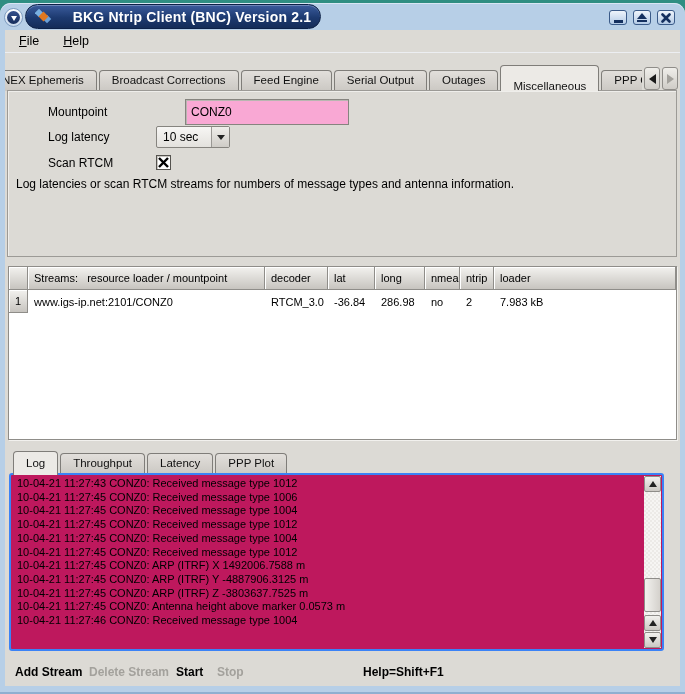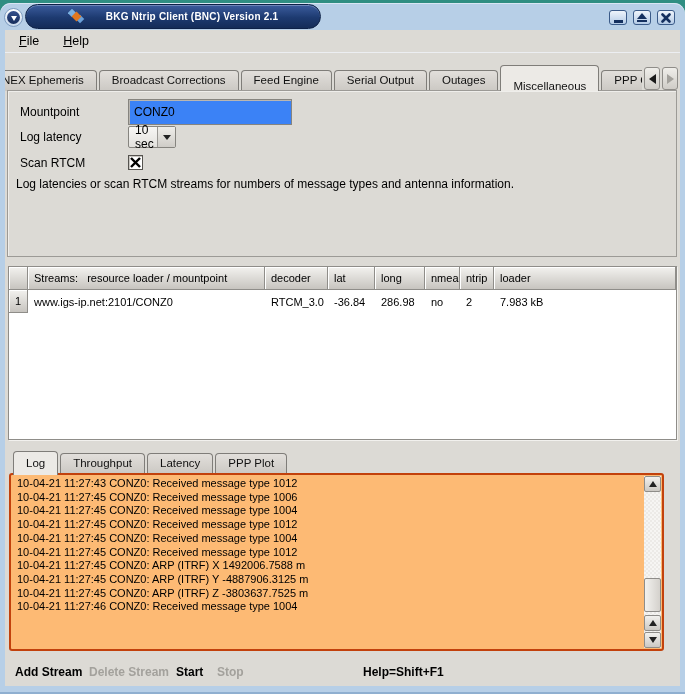--- a/index.html
+++ b/index.html
@@ -17,21 +17,21 @@
              background:linear-gradient(#fdfefe,#c7d8ec); border:1px solid #7e9cc0;
              display:flex; align-items:center; justify-content:center; cursor:pointer; }
   .sysmenu-inner { width:13px; height:13px; border-radius:50%; background:linear-gradient(#35508c,#162d5c);
              display:flex; align-items:center; justify-content:center; }
   .sys-arrow { width:0; height:0; border-left:3.5px solid transparent; border-right:3.5px solid transparent;
              border-top:5px solid #fff; margin-top:1px; }
   .capsule { position:absolute; top:1px; left:25px; width:296px; height:25px; border-radius:13px;
              background:linear-gradient(#3b5c9d 0%, #1d3a70 55%, #142c58 100%);
              border:1px solid #0d2147; box-shadow: inset 0 1px 0 #6d87b8;
              display:flex; align-items:center; justify-content:center; gap:7px; }
-  .capsule span { color:#fff; font-weight:bold; font-size:10px; letter-spacing:0.2px;margin-left:14px; }
+  .capsule span { color:#fff; font-weight:bold; font-size:14px; letter-spacing:0.2px;margin-left:14px; }
   .winbtns { position:absolute; top:7px; right:10px; display:flex; gap:6px; }
   .winbtn { width:18px; height:15px; border:1px solid #3a5a88; border-radius:3px;
             background:linear-gradient(#eef4fb,#b4cbe6); display:flex; align-items:center; justify-content:center; cursor:pointer; }
   .gl-min { width:9px; height:3px; background:#15305f; margin-top:7px; }
   .gl-max-tri { width:0; height:0; border-left:5px solid transparent; border-right:5px solid transparent; border-bottom:6px solid #15305f; }
   .gl-max-bar { width:10px; height:2px; background:#15305f; margin-top:1px; }
   .gl-max { display:flex; flex-direction:column; align-items:center; }
   .gl-close { stroke:#15305f; stroke-width:2.6; stroke-linecap:round; }
 
   
@@ -53,26 +53,26 @@
   .tabscroll { position:absolute; top:14px; right:2px; display:flex; gap:2px; }
   .tsbtn { width:16px; height:23px; border:1px solid #8f8d89; border-radius:3px;
            background:linear-gradient(#efeeea,#cfccc7); display:flex; align-items:center; justify-content:center; cursor:pointer; }
   .tri-left  { width:0; height:0; border-top:5px solid transparent; border-bottom:5px solid transparent; border-right:7px solid #1a1a1a; }
   .tri-right { width:0; height:0; border-top:5px solid transparent; border-bottom:5px solid transparent; border-left:7px solid #a3a19c; }
 
   
   .panel { position:absolute; top:37px; left:2px; right:3px; height:167px; background:#dcdad5;
            border:1px solid #9c9a96; box-shadow: inset 1px 1px 0 #efeeeb; }
   .form-row { position:absolute; left:12px; display:flex; align-items:center; }
-  .f-label { width:108px; font-size:12px; }
+  .f-label { width:108px; font-size:12px;margin-left:28px; }
   .row-mp { top:8px; }
   .text-input { width:164px; height:21px; border:1px solid #86847f; box-shadow:inset 1px 1px 0 #b9b6b1;
-                background:#3b82f6; font-size:12px; padding:12px 5px; font-family:inherit; }
+                background:#f9a8d4; font-size:12px; padding:12px 5px; font-family:inherit;margin-left:29px; }
   .row-lat { top:35px; }
-  .combo { width:48px; height:22px; border:1px solid #86847f; background:linear-gradient(#f7f6f4,#e3e1dd);
+  .combo { width:74px; height:22px; border:1px solid #86847f; background:linear-gradient(#f7f6f4,#e3e1dd);
            display:flex; align-items:center; cursor:pointer; border-radius:2px; }
   .combo-text { flex:1; font-size:12px; padding-left:6px; }
   .combo-btn { width:18px; height:100%; border-left:1px solid #9a9894; background:linear-gradient(#efeeea,#cfccc7);
                display:flex; align-items:center; justify-content:center; }
   .combo-arrow { width:0; height:0; border-left:4px solid transparent; border-right:4px solid transparent; border-top:5px solid #222; }
   .row-scan { top:64px; }
   .checkbox { width:15px; height:15px; background:#fff; border:1px solid #55534f;
               box-shadow:inset 1px 1px 0 #c9c6c1; display:flex; align-items:center; justify-content:center; cursor:pointer; }
   .desc { position:absolute; top:86px; left:8px; right:10px; font-size:12px; }
 
@@ -88,22 +88,22 @@
                     border-bottom:1px solid #8f8d89; box-shadow:inset 1px 1px 0 #ffffff; justify-content:center; padding-left:0; }
   .c0{width:19px; padding-left:0;} .c1{width:237px;} .c2{width:63px;} .c3{width:47px;}
   .c4{width:50px;} .c5{width:35px;} .c6{width:34px;} .c7{flex:1;}
 
   
   .btabs { position:absolute; top:398px; left:8px; height:23px; display:flex; align-items:flex-end; }
   .btabs .tab { font-size:11.5px; }
   .btabs .tab.active { height:24px; padding-top:5px; }
 
   
-  .logbox { position:absolute; top:420px; left:4px; right:16px; height:178px; background:#fdba74;
-            border:2px solid #c2410c; border-radius:3px; }
+  .logbox { position:absolute; top:420px; left:4px; right:16px; height:178px; background:#be185d;
+            border:2px solid #3b82f6; border-radius:3px; }
   .loglines { position:absolute; top:2px; left:6px; right:22px; bottom:2px; overflow:hidden; }
   .log-line { font-size:11px; line-height:13.7px; white-space:pre; color:#000; }
   .scrollbar { position:absolute; top:1px; bottom:1px; right:1px; width:17px; background:#f4f3f1;
                background-image:repeating-conic-gradient(#eceae7 0 25%, #f6f5f3 0 50%); background-size:4px 4px; }
   .sb-btn { position:absolute; left:0; width:17px; height:16px; border:1px solid #8f8d89; border-radius:2px;
             background:linear-gradient(#f2f1ee,#ccc9c4); display:flex; align-items:center; justify-content:center; cursor:pointer; }
   .sb-up1 { top:0; } .sb-up2 { bottom:17px; } .sb-down { bottom:0; }
   .sb-tri-up { width:0; height:0; border-left:4px solid transparent; border-right:4px solid transparent; border-bottom:6px solid #222; }
   .sb-tri-down { width:0; height:0; border-left:4px solid transparent; border-right:4px solid transparent; border-top:6px solid #222; }
   .sb-thumb { position:absolute; left:0; width:17px; top:102px; height:34px; border:1px solid #8f8d89; border-radius:2px;
@@ -241,20 +241,21 @@
       <div class="loglines">
         <div class="log-line">10-04-21 11:27:43 CONZ0: Received message type 1012</div>
         <div class="log-line">10-04-21 11:27:45 CONZ0: Received message type 1006</div>
         <div class="log-line">10-04-21 11:27:45 CONZ0: Received message type 1004</div>
         <div class="log-line">10-04-21 11:27:45 CONZ0: Received message type 1012</div>
         <div class="log-line">10-04-21 11:27:45 CONZ0: Received message type 1004</div>
         <div class="log-line">10-04-21 11:27:45 CONZ0: Received message type 1012</div>
         <div class="log-line">10-04-21 11:27:45 CONZ0: ARP (ITRF) X 1492006.7588 m</div>
         <div class="log-line">10-04-21 11:27:45 CONZ0: ARP (ITRF) Y -4887906.3125 m</div>
         <div class="log-line">10-04-21 11:27:45 CONZ0: ARP (ITRF) Z -3803637.7525 m</div>
+        <div class="log-line">10-04-21 11:27:45 CONZ0: Antenna height above marker 0.0573 m</div>
         <div class="log-line">10-04-21 11:27:46 CONZ0: Received message type 1004</div>
       </div>
       <div class="scrollbar">
         <div class="sb-btn sb-up1">
           <div class="sb-tri-up"></div>
         </div>
         <div class="sb-thumb"></div>
         <div class="sb-btn sb-up2">
           <div class="sb-tri-up"></div>
         </div>

